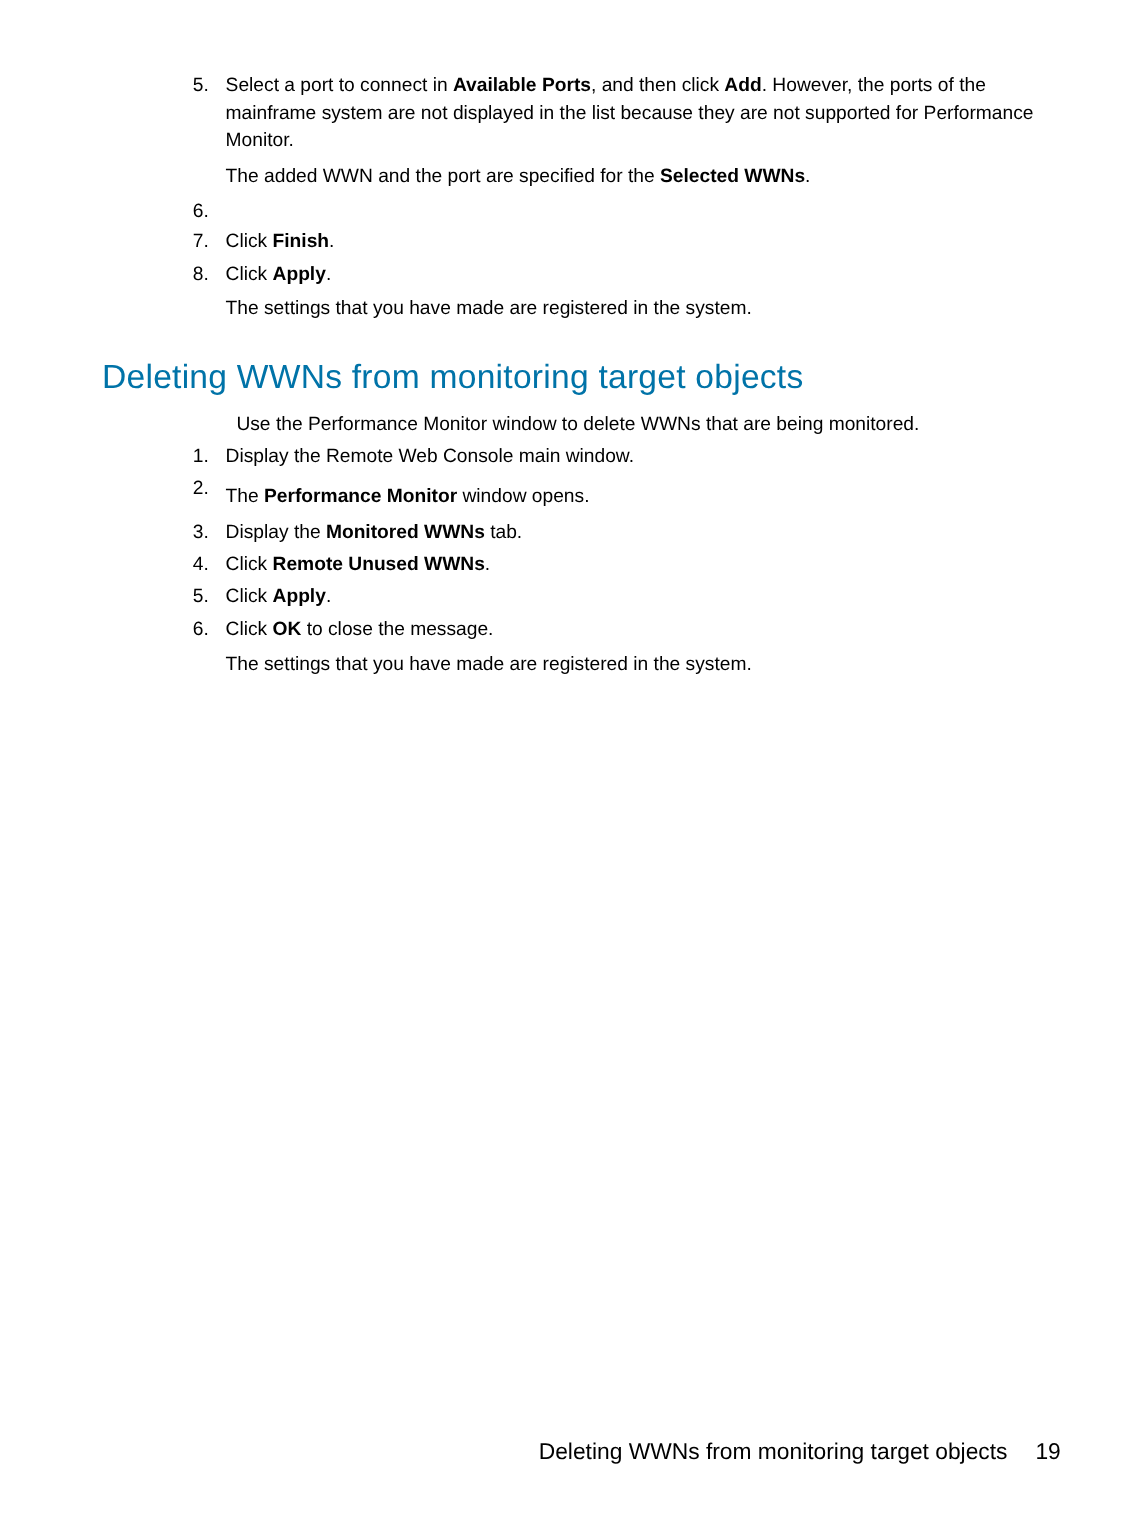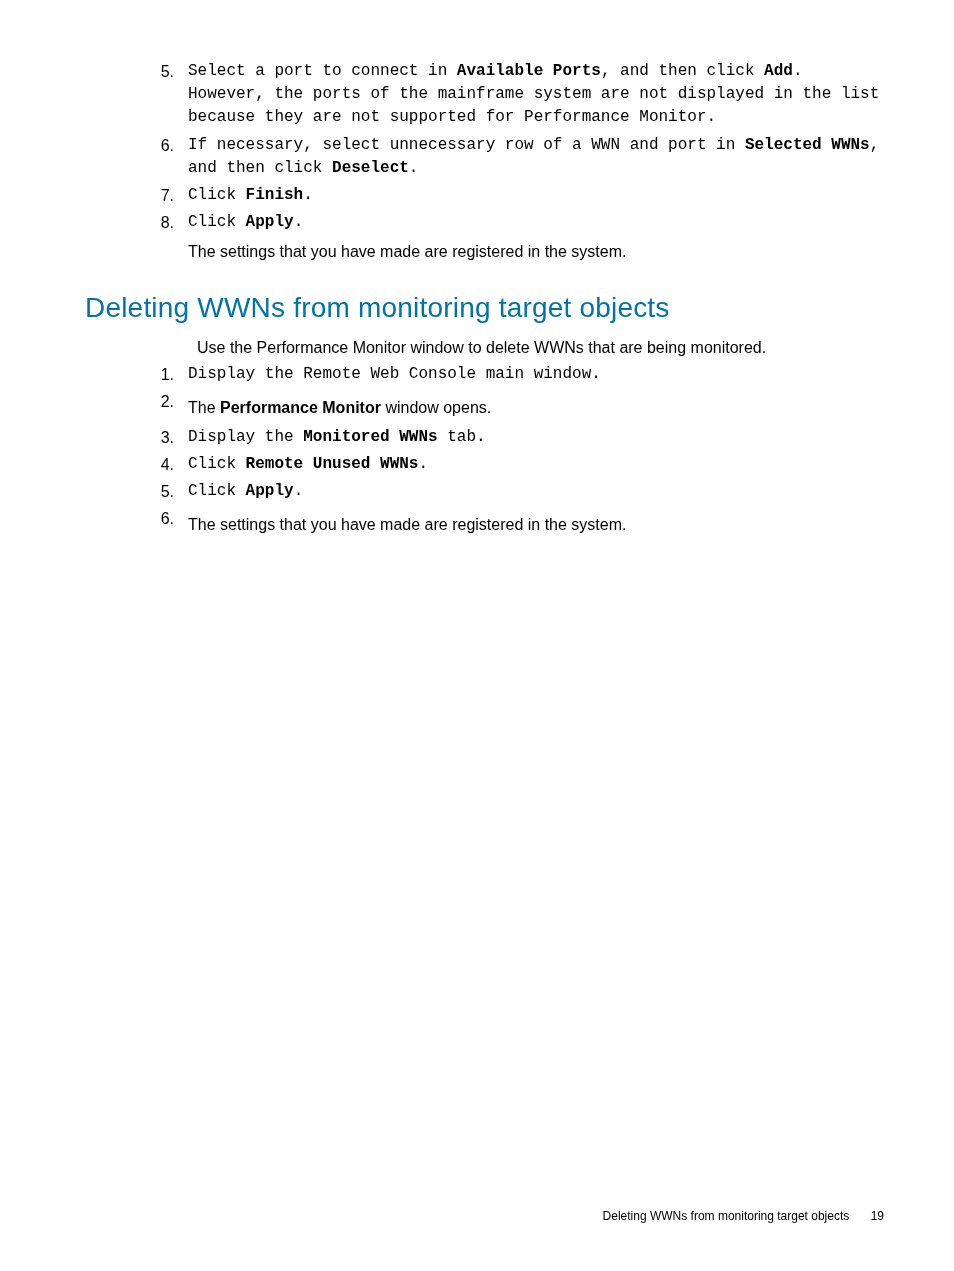--- a/index.html
+++ b/index.html
@@ -25,21 +25,20 @@
       width: 38px;
       text-align: right;
       padding-right: 14px;
       flex-shrink: 0;
     }
     .step-body {
       flex: 1;
     }
     .step-para {
       margin-bottom: 2px;
-      font-family: Liberation Mono, monospace;
     }
     .step-sub {
       margin-top: 6px;
       margin-bottom: 4px;
     }
     .bold { font-weight: bold; }
     h2.section-heading {
       font-family: Arial, Helvetica, sans-serif;
       font-weight: normal;
       color: #0073a8;
@@ -49,40 +48,40 @@
       letter-spacing: 0.2px;
     }
     .intro {
       margin-left: 112px;
       margin-bottom: 4px;
     }
     .footer {
       position: absolute;
       bottom: 46px;
       right: 70px;
-      font-size: 12px;
+      font-size: 19px;
     }
     .footer-pagenum {
       margin-left: 18px;
     }
   </style>
 </head>
 <body>
 
 <div class="step-list" id="section1-steps">
     <div class="step">
       <div class="step-num">5.</div>
       <div class="step-body">
         <div class="step-para"><span>Select a port to connect in </span><span class="bold">Available Ports</span><span>, and then click </span><span class="bold">Add</span><span>. However, the ports of the mainframe system are not displayed in the list because they are not supported for Performance Monitor.</span></div>
+        <div class="step-sub"><span>The added WWN and the port are specified for the </span><span class="bold">Selected WWNs</span><span>.</span></div>
       </div>
     </div>
     <div class="step">
       <div class="step-num">6.</div>
       <div class="step-body">
-        <div class="step-para"><span>If necessary, select unnecessary row of a WWN and port in </span><span class="bold">Selected WWNs</span><span>, and then click </span><span class="bold">Deselect</span><span>.</span></div>
       </div>
     </div>
     <div class="step">
       <div class="step-num">7.</div>
       <div class="step-body">
         <div class="step-para"><span>Click </span><span class="bold">Finish</span><span>.</span></div>
       </div>
     </div>
     <div class="step">
       <div class="step-num">8.</div>
@@ -124,20 +123,21 @@
     </div>
     <div class="step">
       <div class="step-num">5.</div>
       <div class="step-body">
         <div class="step-para"><span>Click </span><span class="bold">Apply</span><span>.</span></div>
       </div>
     </div>
     <div class="step">
       <div class="step-num">6.</div>
       <div class="step-body">
+        <div class="step-para"><span>Click </span><span class="bold">OK</span><span> to close the message.</span></div>
         <div class="step-sub"><span>The settings that you have made are registered in the system.</span></div>
       </div>
     </div>
   </div>
 
 <div class="footer">
   <span>Deleting WWNs from monitoring target objects</span>
   <span class="footer-pagenum">19</span>
 </div>
 

